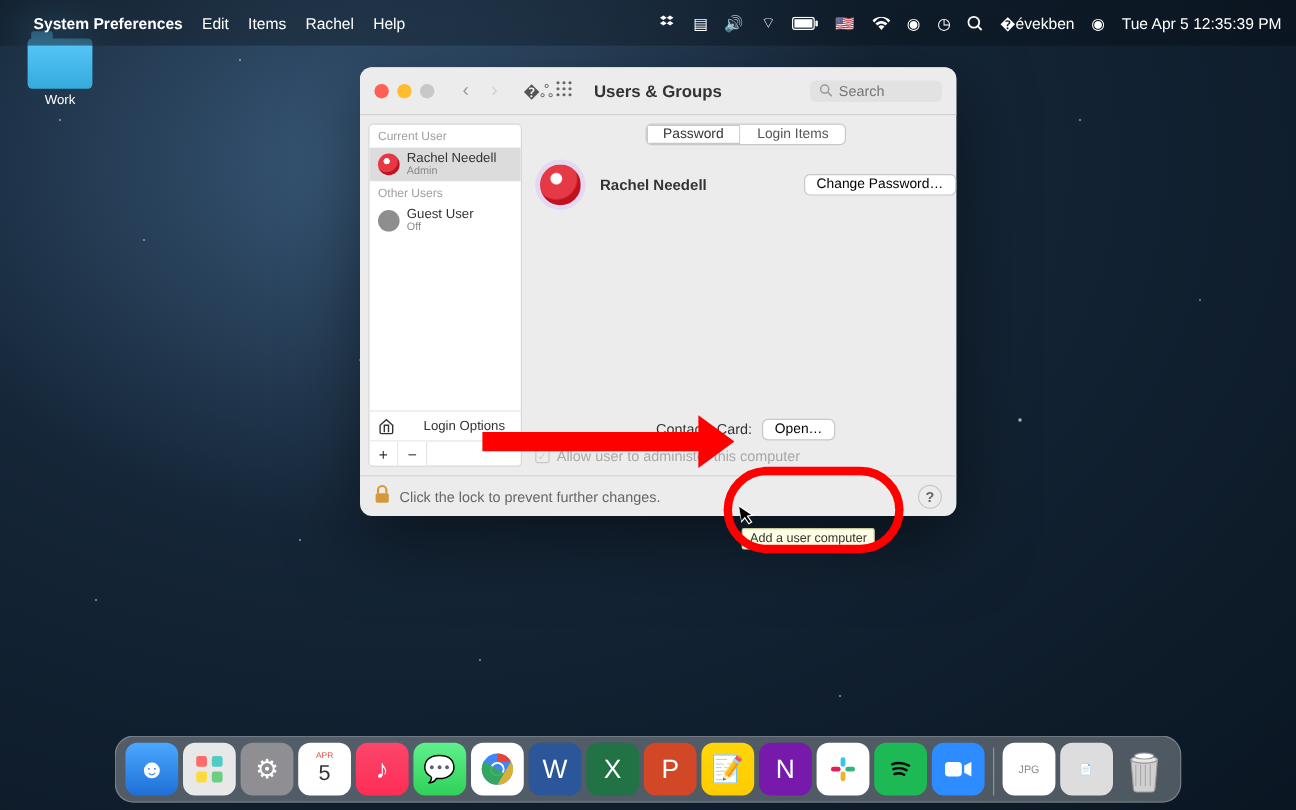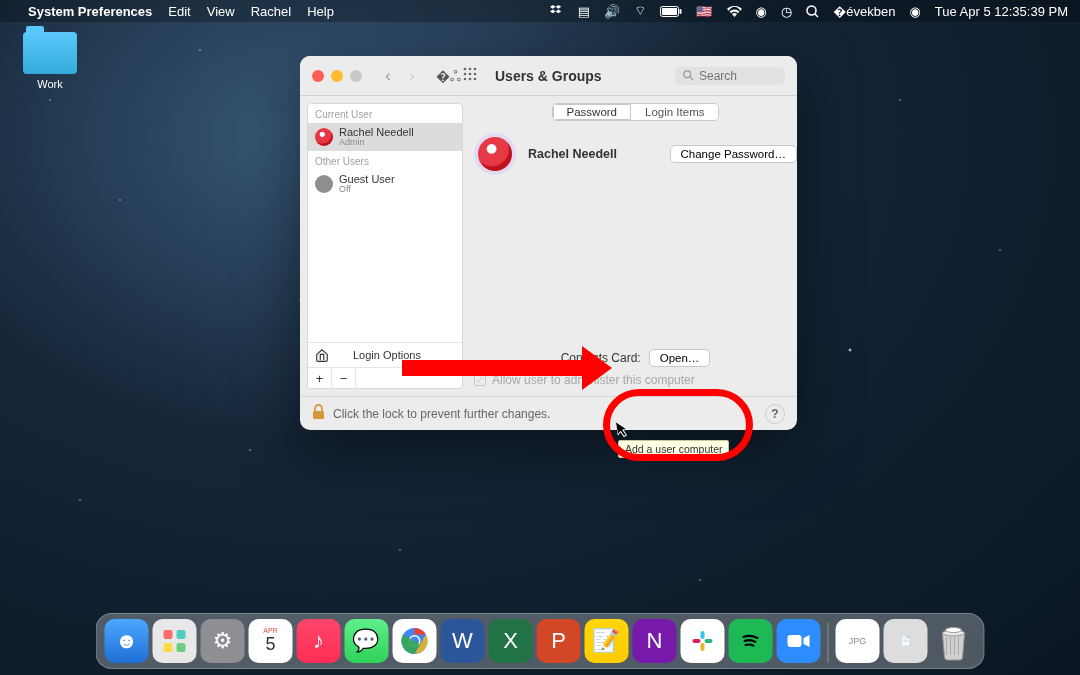--- a/index.html
+++ b/index.html
@@ -1,20 +1,20 @@
 <!DOCTYPE html>
 <html><head>
 <meta charset="utf-8">
 <style>
 *{margin:0;padding:0;box-sizing:border-box;font-family:-apple-system,BlinkMacSystemFont,"Helvetica Neue",sans-serif;-webkit-font-smoothing:antialiased}
 body{width:1080px;height:675px;overflow:hidden;background:radial-gradient(ellipse at 30% 20%,#3a5a7a 0%,#152638 40%,#0a1622 100%);position:relative}
 
 body::before{content:"";position:absolute;inset:0;background-image:radial-gradient(1px 1px at 50px 100px,#fff,transparent),radial-gradient(1px 1px at 120px 200px,#eee,transparent),radial-gradient(1px 1px at 200px 50px,#fff,transparent),radial-gradient(1px 1px at 300px 300px,#ddd,transparent),radial-gradient(1px 1px at 500px 150px,#fff,transparent),radial-gradient(1px 1px at 650px 400px,#eee,transparent),radial-gradient(1px 1px at 900px 100px,#fff,transparent),radial-gradient(1px 1px at 1000px 250px,#ddd,transparent),radial-gradient(1px 1px at 80px 500px,#fff,transparent),radial-gradient(1px 1px at 400px 550px,#eee,transparent),radial-gradient(1px 1px at 700px 580px,#fff,transparent),radial-gradient(2px 2px at 850px 350px,#fff,transparent),radial-gradient(1px 1px at 250px 450px,#fff,transparent);pointer-events:none}
 
-.menubar{position:absolute;top:0;left:0;right:0;height:22px;background:rgba(0,0,0,.25);backdrop-filter:blur(20px);display:flex;align-items:center;padding:0 12px;color:#fff;font-size:13px;z-index:100}
+.menubar{position:absolute;top:0;left:0;right:0;height:38px;background:rgba(0,0,0,.25);backdrop-filter:blur(20px);display:flex;align-items:center;padding:0 12px;color:#fff;font-size:13px;z-index:100}
 .menubar .left{display:flex;align-items:center;gap:16px}
 .menubar .right{margin-left:auto;display:flex;align-items:center;gap:14px}
 .menubar .apple{font-size:15px}
 .menubar .bold{font-weight:600}
 .menubar .ico{display:inline-flex;align-items:center;justify-content:center}
 
 .desktop-icon{position:absolute;top:32px;left:14px;width:72px;text-align:center;color:#fff;font-size:11px}
 .desktop-icon .folder{width:54px;height:42px;margin:0 auto 4px;background:linear-gradient(#5ac8fa,#34aadc);border-radius:4px;position:relative}
 .desktop-icon .folder::before{content:"";position:absolute;top:-6px;left:3px;width:18px;height:8px;background:#5ac8fa;border-radius:2px 2px 0 0}
 
@@ -26,21 +26,21 @@
 .tl-min{background:#febc2e}
 .tl-max{background:#c8c8c8}
 .nav-arrows{display:flex;gap:4px;color:#9a9a9a;font-size:16px;margin-left:6px}
 .nav-arrows span{width:20px;text-align:center}
 .grid-btn{color:#555;font-size:14px;margin-left:4px}
 .win-title{font-weight:600;font-size:14px;margin-left:8px;color:#333}
 .search-wrap{margin-left:auto;display:flex;align-items:center;background:rgba(0,0,0,.04);border-radius:5px;padding:2px 8px;min-width:110px;color:#9a9a9a;font-size:12px;gap:5px}
 .search-wrap input{border:none;background:transparent;outline:none;width:70px;font-size:12px}
 .win-body{flex:1;display:flex;position:relative}
 
-.sidebar{width:156px;background:#fff;border:1px solid #d8d8d8;margin:7px;border-radius:4px;display:flex;flex-direction:column;font-size:11px;overflow:hidden}
+.sidebar{width:128px;background:#fff;border:1px solid #d8d8d8;margin:7px;border-radius:4px;display:flex;flex-direction:column;font-size:11px;overflow:hidden}
 .sb-head{color:#a0a0a0;padding:5px 7px 3px;font-size:10px}
 .sb-item{display:flex;align-items:center;gap:6px;padding:3px 7px}
 .sb-item.sel{background:#dcdcdc}
 .sb-item .avatar{width:18px;height:18px;border-radius:50%;flex-shrink:0}
 .sb-item .av1{background:radial-gradient(circle at 40% 35%,#fff 0 15%,#e63946 18% 55%,#c1121f 60%)}
 .sb-item .av2{background:#8e8e8e}
 .sb-item .lines{display:flex;flex-direction:column;line-height:1.1}
 .sb-item .nm{font-size:11px;color:#333}
 .sb-item .sub{font-size:9px;color:#888}
 .sb-spacer{flex:1}
@@ -78,21 +78,21 @@
 .cursor{position:absolute;font-size:14px;color:#000;z-index:60;transform:rotate(-10deg)}
 </style>
 </head>
 <body>
 
 <div class="menubar">
   <div class="left">
     <span class="apple ico"></span>
     <span class="bold">System Preferences</span>
     <span>Edit</span>
-    <span>View</span>
+    <span>Items</span>
     <span>Rachel</span>
     <span>Help</span>
   </div>
   <div class="right">
     <span class="ico">
         <svg width="14" height="14" viewBox="0 0 24 24" fill="#fff">
           <path d="M6 2l6 4-6 4-6-4zM18 2l6 4-6 4-6-4zM6 12l6 4-6 4-6-4zM18 12l6 4-6 4-6-4z" transform="scale(.8)"></path>
         </svg>
       </span>
     <span class="ico">▤</span>

